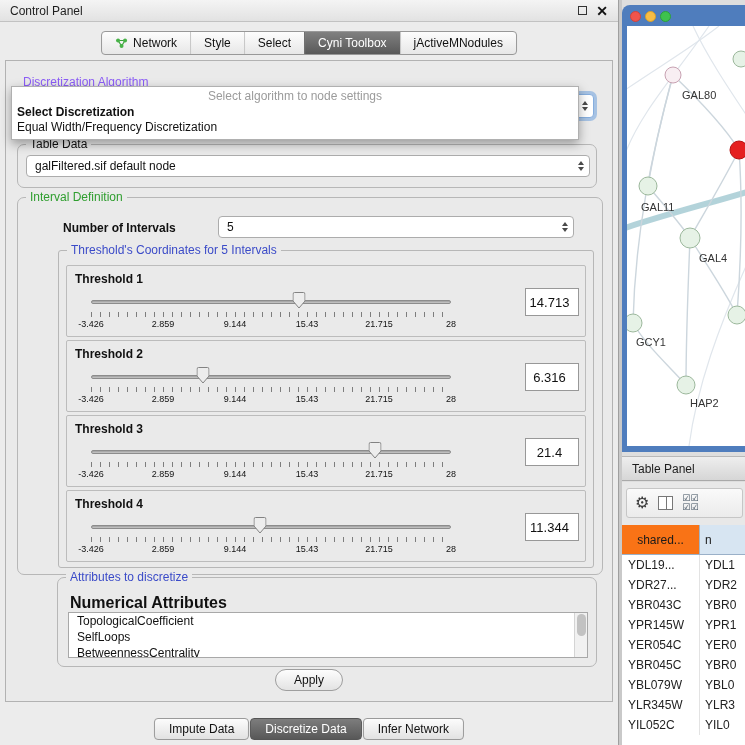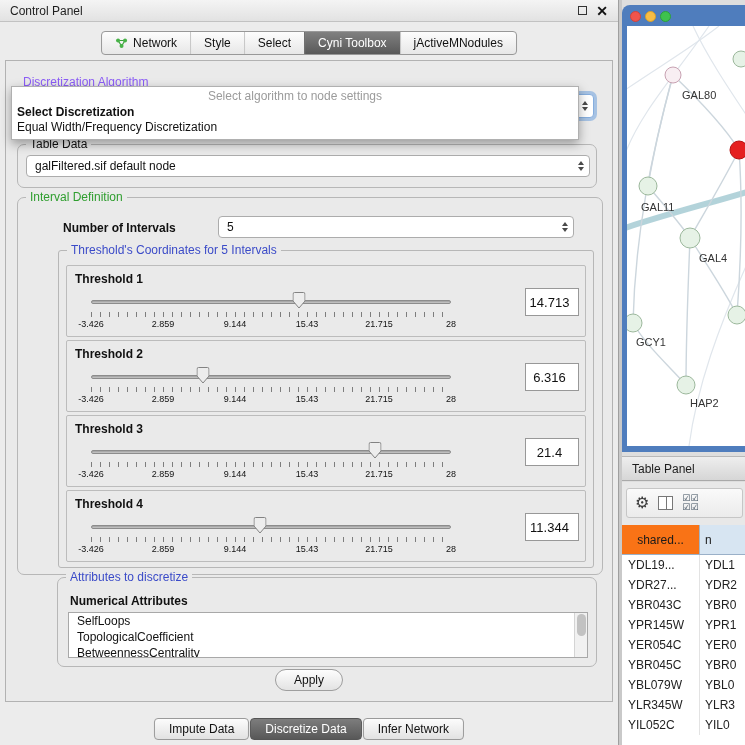--- a/index.html
+++ b/index.html
@@ -61,21 +61,21 @@
   .slider-track { position:absolute; left:0; right:0; top:8px; height:4px; background:linear-gradient(#9d9d9d,#c9c9c9); border:1px solid #8c8c8c; border-radius:2px; }
   .slider-thumb { position:absolute; top:0; width:13px; height:17px; transform:translateX(-50%); }
   .slider-ticks { position:absolute; left:0; right:0; top:20px; height:5px;
       background-image:repeating-linear-gradient(90deg,#7d7d7d 0px,#7d7d7d 1px,transparent 1px,transparent 9px); }
   .slider-scale { position:absolute; left:0; right:0; top:27px; height:11px; font-size:9px; color:#111; }
   .slider-scale span { position:absolute; transform:translateX(-50%); white-space:nowrap; }
   .threshold-value { position:absolute; right:6px; top:22px; width:54px; height:28px; border:1px solid #989898; background:#fff; font-size:13px; font-family:"Liberation Sans",sans-serif; text-align:center; padding-right:5px; color:#111; }
 
   
   #attributes-group { left:51px; top:516px; width:540px; height:90px; }
-  #numattr-label { position:absolute; left:12px; top:16px; font-weight:bold; font-size:12px; }
+  #numattr-label { position:absolute; left:12px; top:16px; font-weight:bold; font-size:16px; }
   #attr-list { position:absolute; left:10px; top:34px; width:520px; height:46px; background:#fff; border:1px solid #a8a8a8; overflow:hidden; }
   .attr-item { font-size:12px; padding:1px 0 1px 8px; height:16px; line-height:14px; }
   #attr-scrollbar { position:absolute; right:0; top:0; bottom:0; width:13px; background:#f1f1f1; border-left:1px solid #d4d4d4; }
   #attr-scroll-thumb { position:absolute; top:1px; left:2px; width:9px; height:22px; background:#c2c2c2; border-radius:5px; }
 
   #apply-button { position:absolute; left:50%; transform:translateX(-50%); top:608px; height:22px; padding:0 18px; border:1px solid #9e9e9e; border-radius:11px; background:linear-gradient(#fdfdfd,#e3e3e3); font-size:12px; display:flex; align-items:center; }
 
   #bottom-tabs { position:absolute; top:718px; left:50%; transform:translateX(-50%); display:flex; gap:1px; }
   .bottom-tab { height:22px; padding:0 14px; border:1px solid #9a9a9a; border-radius:4px; background:linear-gradient(#fcfcfc,#e2e2e2); font-size:12px; display:flex; align-items:center; color:#111; white-space:nowrap; }
   .bottom-tab.selected { background:linear-gradient(#7d7d7d,#585858); color:#fff; border-color:#555; }
@@ -275,22 +275,22 @@
   </div>
 </div>
       </div>
     </div>
 
     <div id="attributes-group" class="group">
       <span class="group-title t-blue">Attributes to discretize</span>
       <div id="numattr-label">Numerical Attributes</div>
       <div id="attr-list">
         <div>
+            <div class="attr-item">TopologicalCoefficient</div>
             <div class="attr-item">SelfLoops</div>
-            <div class="attr-item">TopologicalCoefficient</div>
             <div class="attr-item">BetweennessCentrality</div>
           </div>
         <div id="attr-scrollbar">
           <div id="attr-scroll-thumb"></div>
         </div>
       </div>
     </div>
 
     <div id="apply-button">
         <span>Apply</span>

